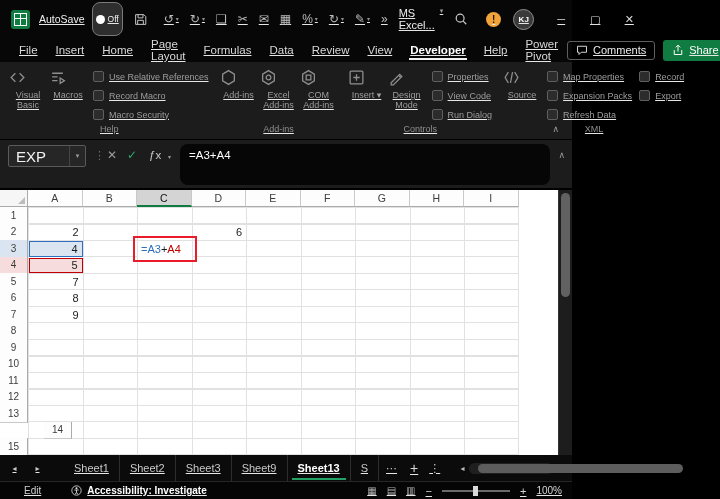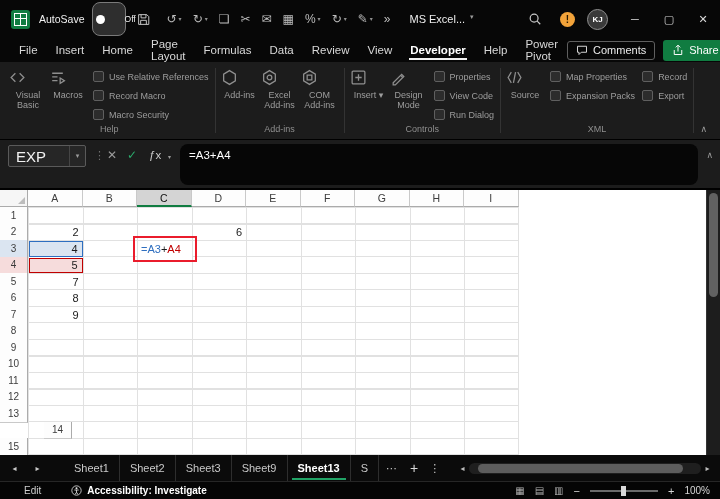--- a/index.html
+++ b/index.html
@@ -1,38 +1,38 @@
 <!DOCTYPE html>
 <html><head>
 <meta charset="utf-8">
 <style>
   * { margin:0; padding:0; box-sizing:border-box; }
   html,body { width:720px; height:499px; overflow:hidden; background:#000;
     font-family:"Liberation Sans","DejaVu Sans",sans-serif; }
-  .window { position:relative; width:720px; height:499px; background:#7dd3fc; color:#e6e6e6; }
+  .window { position:relative; width:572px; height:499px; background:#7dd3fc; color:#e6e6e6;text-decoration:underline; }
 
   
   .titlebar { height:38px; display:flex; align-items:center; background:#070707; }
   .xl-logo { width:19px; height:19px; margin-left:11px; background:#107c41; border-radius:3px;
     display:grid; place-items:center; flex:none; }
   .xl-logo::before { content:""; width:11px; height:11px; border:1.4px solid #fff;
     background:
       linear-gradient(#fff,#fff) center/100% 1.4px no-repeat,
       linear-gradient(#fff,#fff) center/1.4px 100% no-repeat; }
   .autosave-label { font-size:10.5px; margin-left:9px; color:#f0f0f0; }
   .toggle { display:flex; align-items:center; margin-left:7px; width:34px; height:15px;
-    border:1px solid #7a7a7a; border-radius:8px; background:#2e2e2e; padding:16px 3px; gap:20px; }
+    border:1px solid #7a7a7a; border-radius:8px; background:#2e2e2e; padding:16px 3px; gap:3px; }
   .toggle .knob { width:9px; height:9px; border-radius:50%; background:#fff; flex:none; }
   .toggle .tstate { font-size:8.5px; color:#f0f0f0; }
   .ticon { display:inline-flex; align-items:center; justify-content:center; margin-left:11px; flex:none; }
   .qat { display:flex; align-items:center; margin-left:6px; }
   .qat .qitem { display:inline-flex; align-items:flex-end; margin-left:11px; font-size:12px;
     color:#bdbdbd; line-height:12px; }
   .qat .dd { font-size:6px; color:#8f8f8f; margin-left:2px; font-style:normal; }
-  .apptitle { display:flex; align-items:flex-start; margin-left:19px; font-size:11px; color:#ededed; gap:5px; }
+  .apptitle { display:flex; align-items:flex-start; margin-left:11px; font-size:11px; color:#ededed; gap:5px; }
   .apptitle .dd { font-size:7px; color:#9b9b9b; font-style:normal; }
   .tspacer { flex:1; }
   .warn-badge { width:15px; height:15px; border-radius:50%; background:#f2a33a; color:#2b1a00;
     font-size:10px; font-weight:bold; display:flex; align-items:center; justify-content:center;
     margin-left:18px; flex:none; }
   .avatar { width:21px; height:21px; border-radius:50%; background:#3a3a3a; border:1.5px solid #8f8f8f;
     color:#fff; font-size:8px; font-weight:bold; display:flex; align-items:center; justify-content:center;
     margin-left:12px; flex:none; }
   .wbtn { width:34px; height:38px; display:flex; align-items:center; justify-content:center;
     color:#d9d9d9; font-size:11px; margin-left:0; }
@@ -346,20 +346,24 @@
               <div class="rlabel">Source</div>
             </div>
             <div class="rsmallcol">
               <div class="rsmall">
                 <div class="sic"></div>
                 <span>Map Properties</span>
               </div>
               <div class="rsmall">
                 <div class="sic"></div>
                 <span>Expansion Packs</span>
+              </div>
+              <div class="rsmall">
+                <div class="sic"></div>
+                <span>Refresh Data</span>
               </div>
             </div>
             <div class="rsmallcol">
               <div class="rsmall">
                 <div class="sic"></div>
                 <span>Record</span>
               </div>
               <div class="rsmall">
                 <div class="sic"></div>
                 <span>Export</span>

